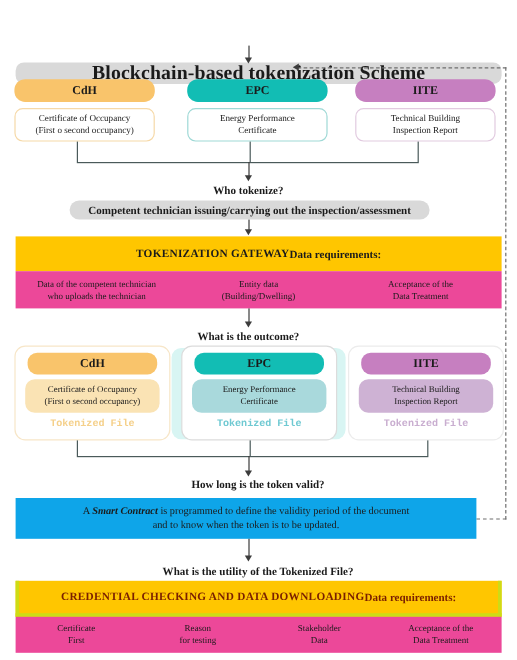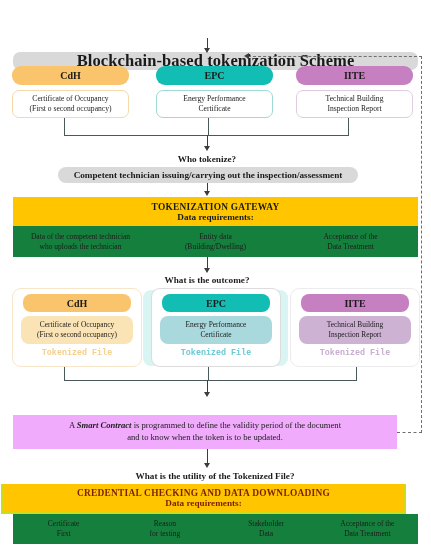--- a/index.html
+++ b/index.html
@@ -29,21 +29,21 @@
 
   
   .pill{
     background:#d9d9d9;border-radius:9px;
     display:flex;align-items:center;justify-content:center;
     font-size:9.2px;font-weight:600;color:#1b1b1b;
   }
 
   
   .grey-rect{
-    background:#f0abfc;
+    background:#0ea5e9;
     display:flex;align-items:center;justify-content:center;
     text-align:center;font-size:8.6px;line-height:1.35;color:#1b1b1b;
   }
   .grey-rect i{font-weight:700;font-style:italic;}
 
   
   .chip{
     border-radius:9px;height:19px;
     display:flex;align-items:center;justify-content:center;
     font-size:10px;font-weight:700;color:#1b1b1b;
@@ -59,36 +59,36 @@
     text-align:center;font-size:7.6px;line-height:1.3;color:#1b1b1b;
     padding:0 3px;
   }
   .outline-box.cdh{border-color:#f6d9a8;}
   .outline-box.epc{border-color:#9fd9d6;}
   .outline-box.iite{border-color:#e2cbe0;}
 
   
   .gold{
     background:#ffc600;
-    display:flex;flex-direction:column;align-items:center;justify-content:center;
+    display:flex;flex-direction:row;align-items:center;justify-content:center;
     text-align:center;color:#1b1b1b;
   }
   .gold .l1{font-size:9.4px;font-weight:700;letter-spacing:.25px;}
   .gold .l2{font-size:9.2px;font-weight:700;}
   .gold.credential{
     border-left:3px solid #cddc16;border-right:3px solid #cddc16;
     border-bottom:3px solid #cddc16;
     color:#6b1f00;
   }
   .gold.credential .l1{color:#7a1f00;}
   .gold.credential .l2{color:#7a1f00;}
 
   
   .req-strip{
-    background:#15803d;display:flex;align-items:center;
+    background:#ec4899;display:flex;align-items:center;
   }
   .req-cell{
     flex:1;text-align:center;font-size:7.5px;line-height:1.32;color:#1b1b1b;
     padding:0 2px;
   }
 
   
   .tok-card{
     border:1px solid #e9e9e9;border-radius:9px;background:#fff;
     display:flex;flex-direction:column;align-items:center;
@@ -260,34 +260,35 @@
     <div class="tok-label iite">Tokenized File</div>
   </div>
 
   <div class="abs vline" style="left:64px;top:367px;height:13px;"></div>
   <div class="abs vline" style="left:208px;top:367px;height:13px;"></div>
   <div class="abs vline" style="left:356px;top:367px;height:13px;"></div>
   <div class="abs hline" style="left:64px;top:380px;width:293px;"></div>
   <div class="abs vline-dark" style="left:207px;top:380px;height:13px;"></div>
   <div class="abs arrow-dn" style="left:204px;top:392px;"></div>
 
+  <div class="abs question" style="left:140px;top:399px;width:150px;">How long is the token valid?</div>
 
   <div class="abs grey-rect" style="left:13px;top:415px;width:384px;height:34px;">
     <div>
       <span>A </span><i>Smart Contract</i><span> is programmed to define the validity period of the document</span><br>
       <span>and to know when the token is to be updated.</span>
     </div>
   </div>
 
   <div class="abs vline-dark" style="left:207px;top:449px;height:15px;"></div>
   <div class="abs arrow-dn" style="left:204px;top:463px;"></div>
 
   <div class="abs question" style="left:110px;top:471px;width:210px;">What is the utility of the Tokenized File?</div>
 
-  <div class="abs gold credential" style="left:1px;top:484px;width:405px;height:30px;">
+  <div class="abs gold credential" style="left:13px;top:484px;width:405px;height:30px;">
     <div class="l1">CREDENTIAL CHECKING AND DATA DOWNLOADING</div>
     <div class="l2">Data requirements:</div>
   </div>
   <div class="abs req-strip" style="left:13px;top:514px;width:405px;height:30px;">
     <div class="req-cell">
       <span>Certificate</span><br>
       <span>First</span>
     </div>
     <div class="req-cell">
       <span>Reason</span><br>

